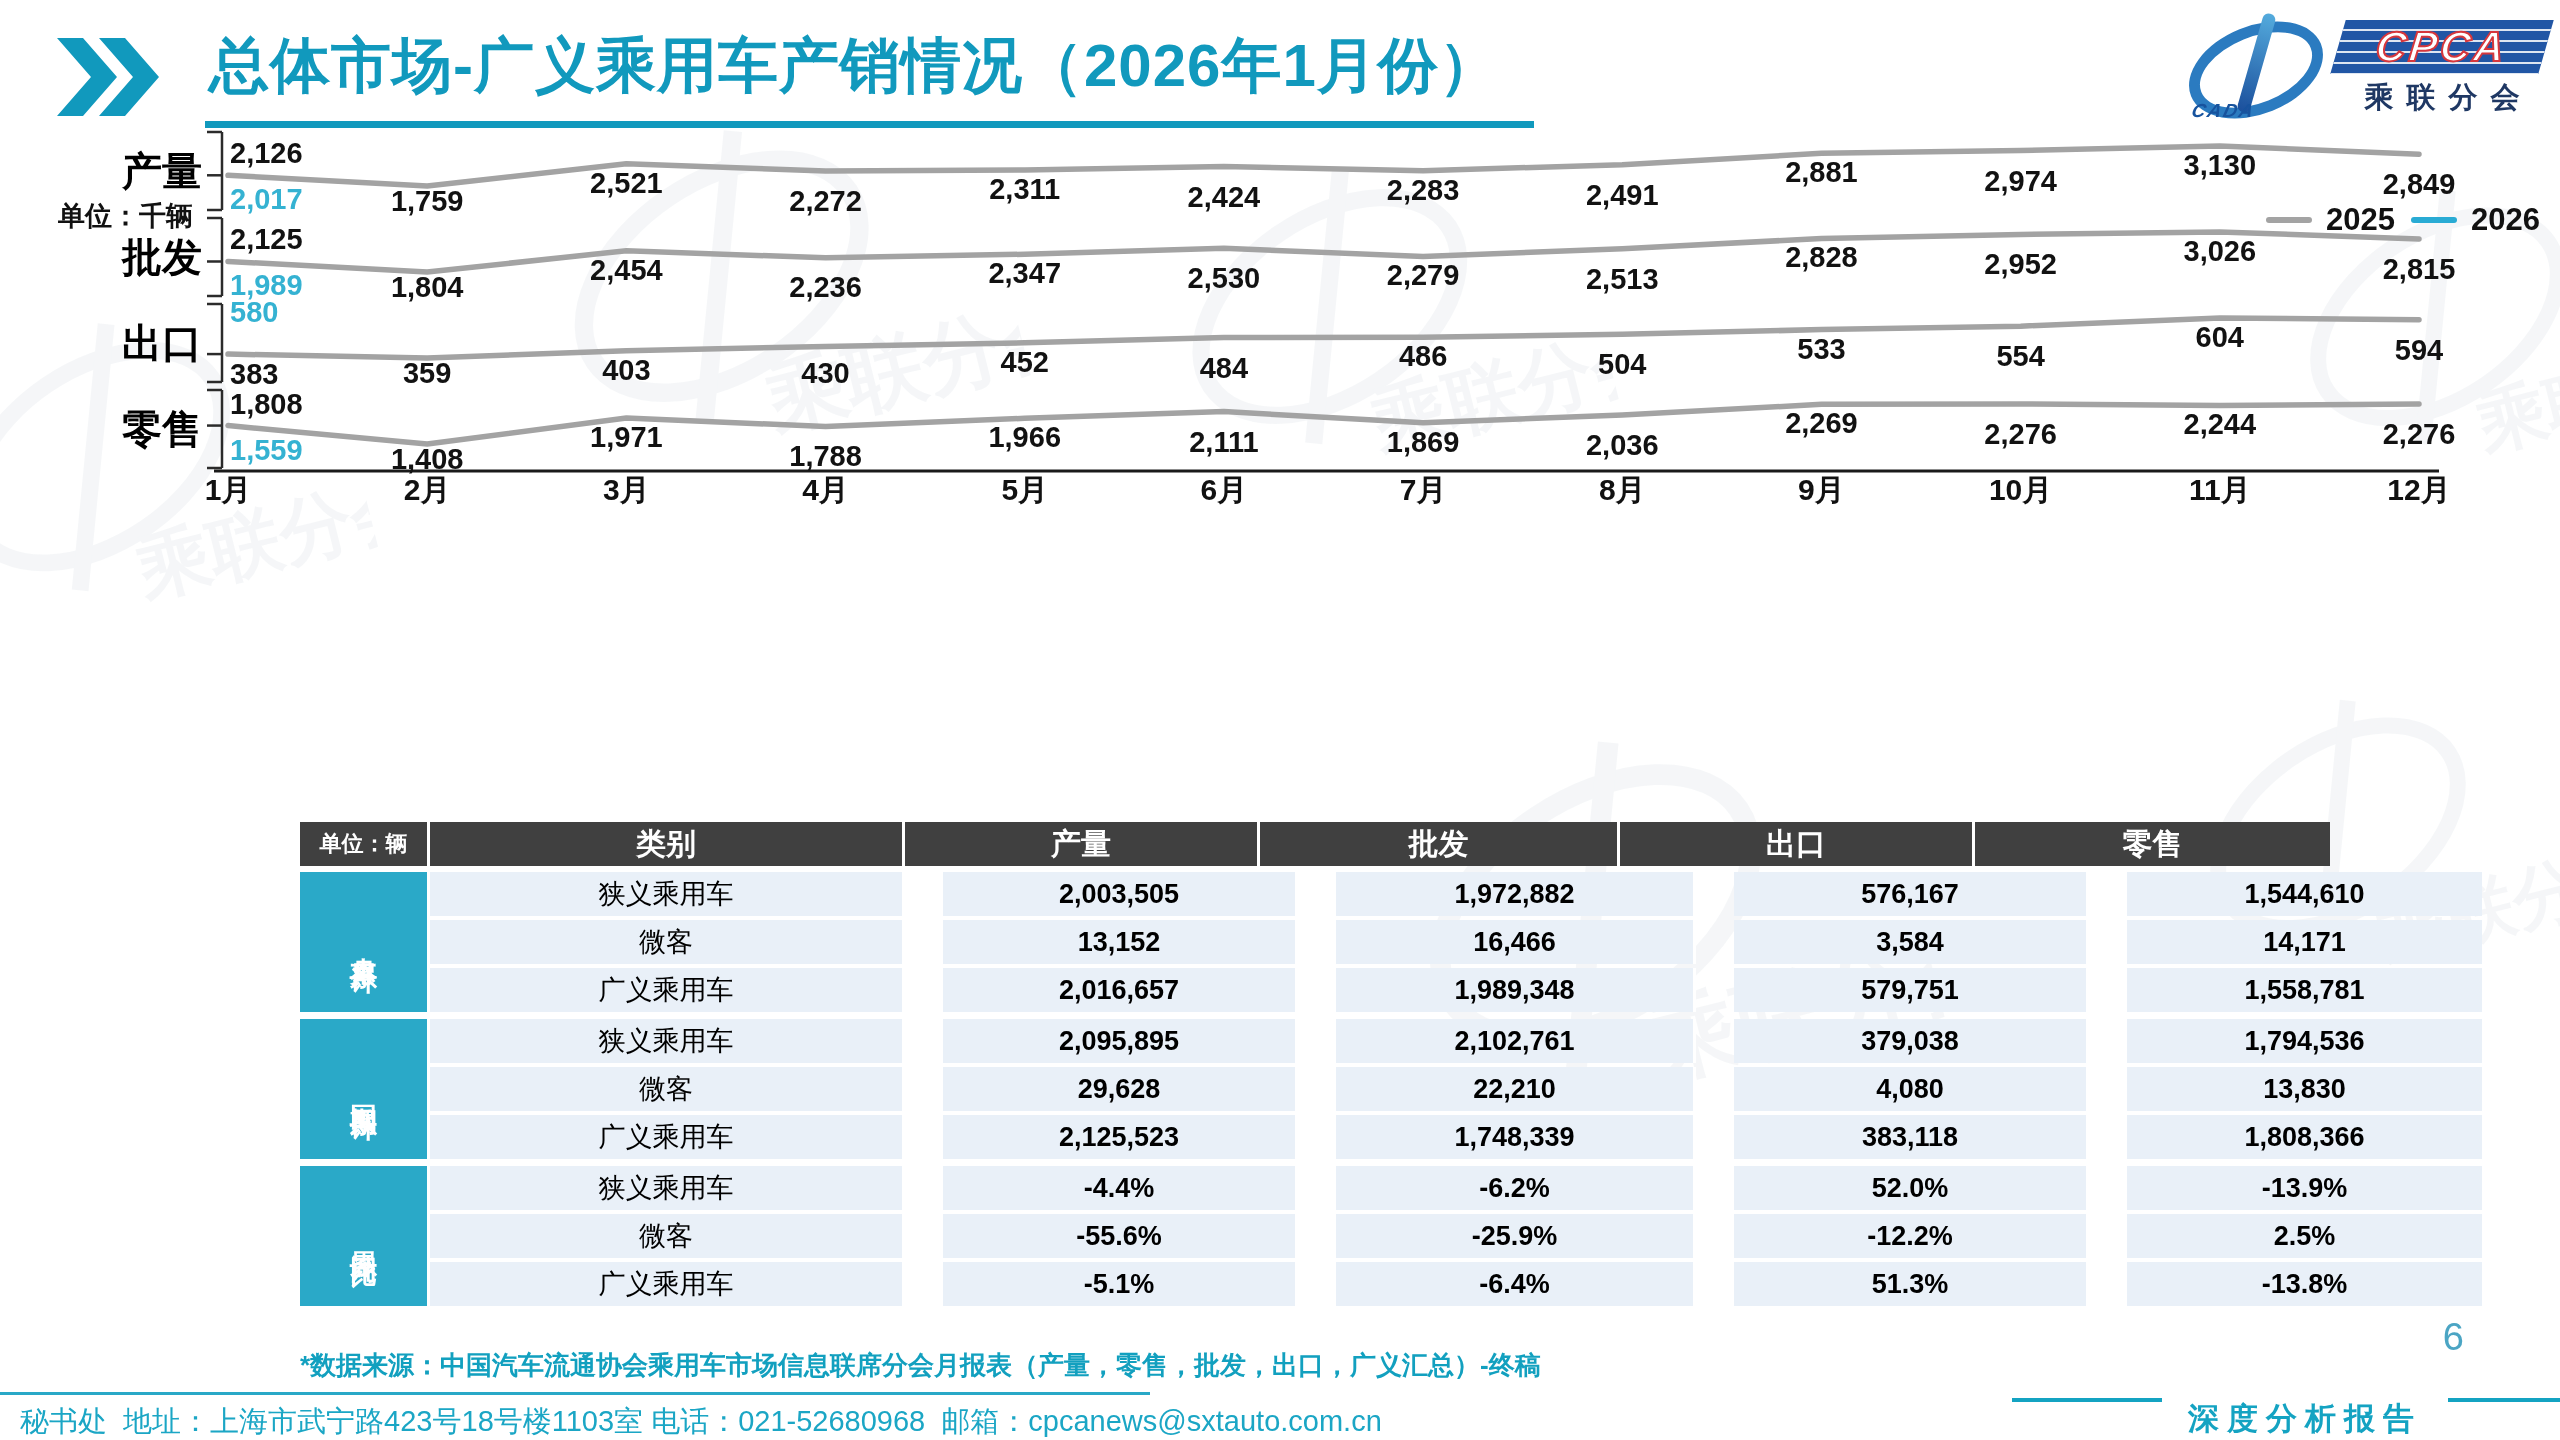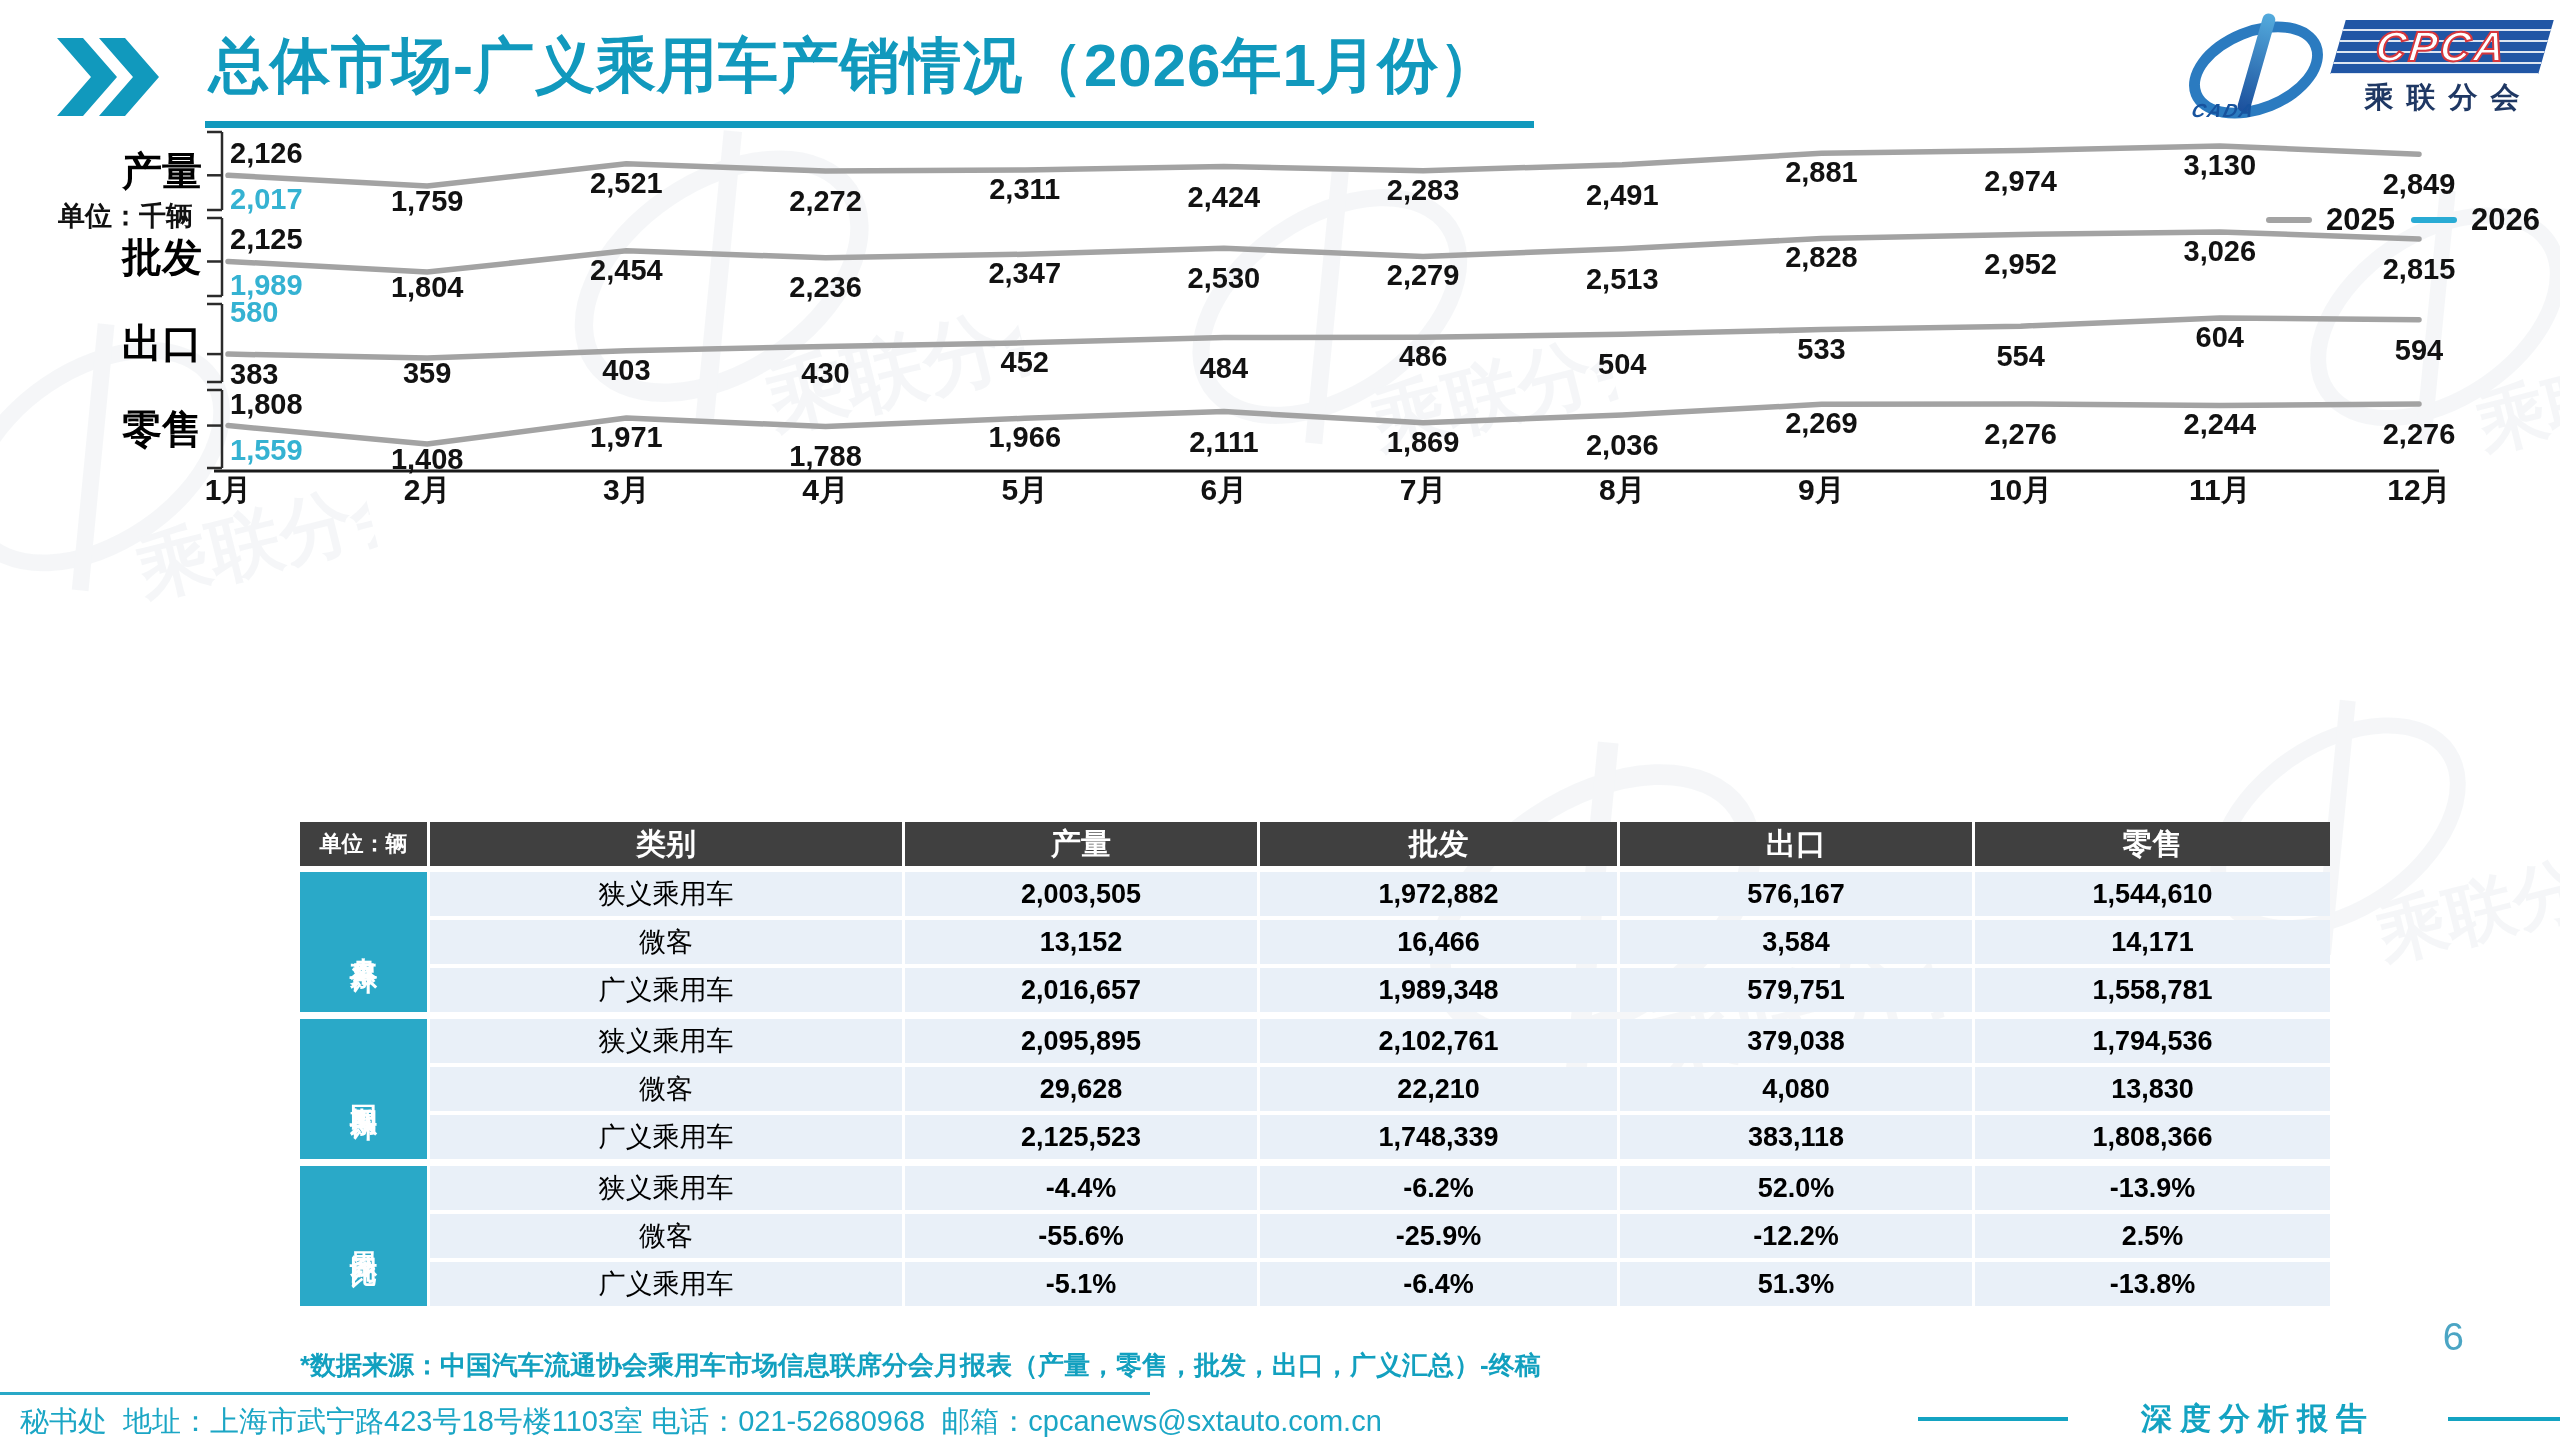--- a/index.html
+++ b/index.html
@@ -52,33 +52,33 @@
       justify-content:center;border-right:3px solid #fff;box-sizing:border-box;}
   .th:last-child{border-right:none;}
   .c0{width:130px;} .c1{width:475px;} .c2{width:355px;} .c3{width:360px;} .c4{width:355px;} .c5{width:355px;}
   .th.c0{font-size:22px;}
   .t-group{display:flex;margin-bottom:7px;}
   .t-group:last-child{margin-bottom:0;}
   .t-glabel{width:127px;margin-right:3px;background:#2AA9C8;color:#fff;font-weight:bold;font-size:27px;
             display:flex;align-items:center;justify-content:center;writing-mode:vertical-rl;
             text-orientation:upright;letter-spacing:3px;}
   .t-rows{display:flex;flex-direction:column;flex:1;}
-  .t-row{display:flex;height:44px;margin-bottom:4px;}
+  .t-row{display:flex;height:44px;margin-bottom:4px;gap:38px;}
   .t-row:last-child{margin-bottom:0;}
   .td{background:#E9F0F8;border-right:3px solid #fff;box-sizing:border-box;display:flex;align-items:center;
       justify-content:center;font-size:27px;color:#000;}
   .td:last-child{border-right:none;}
   .td.num{font-weight:bold;}
 
   
   .source-note{position:absolute;left:300px;top:1348px;font-size:26px;font-weight:bold;color:#12A0BF;}
   .footer-line{position:absolute;left:0;top:1392px;width:1150px;height:3px;background:#29A8C7;}
   .footer-contact{position:absolute;left:20px;top:1402px;font-size:29px;color:#1BA6C5;white-space:pre;}
   .page-number{position:absolute;right:96px;top:1316px;font-size:38px;color:#4BA5C4;}
-  .report-type{position:absolute;right:0;top:1398px;display:flex;align-items:center;gap:47px;}
+  .report-type{position:absolute;right:0;top:1398px;display:flex;align-items:flex-start;}
   .rt-line{height:4px;background:#14A3C2;}
   .rt-line.l{width:150px;margin-right:26px;}
   .rt-line.r{width:112px;margin-left:26px;}
   .rt-text{font-family:"DejaVu Serif",serif;font-size:31px;font-weight:bold;color:#14A3C2;letter-spacing:8px;}
 </style>
 </head>
 <body>
 
 <div class="slide">
 

